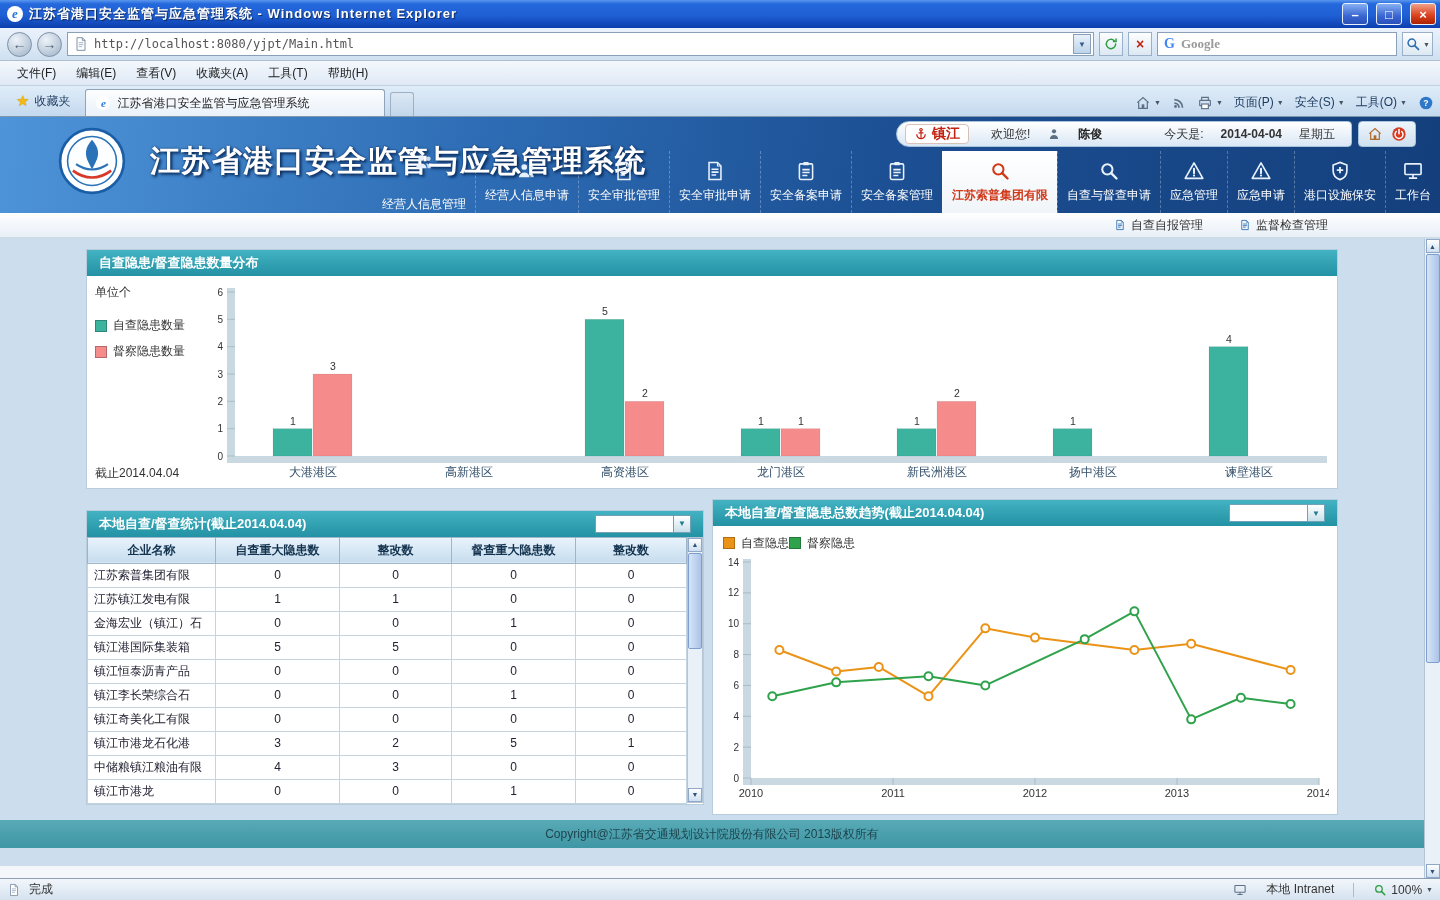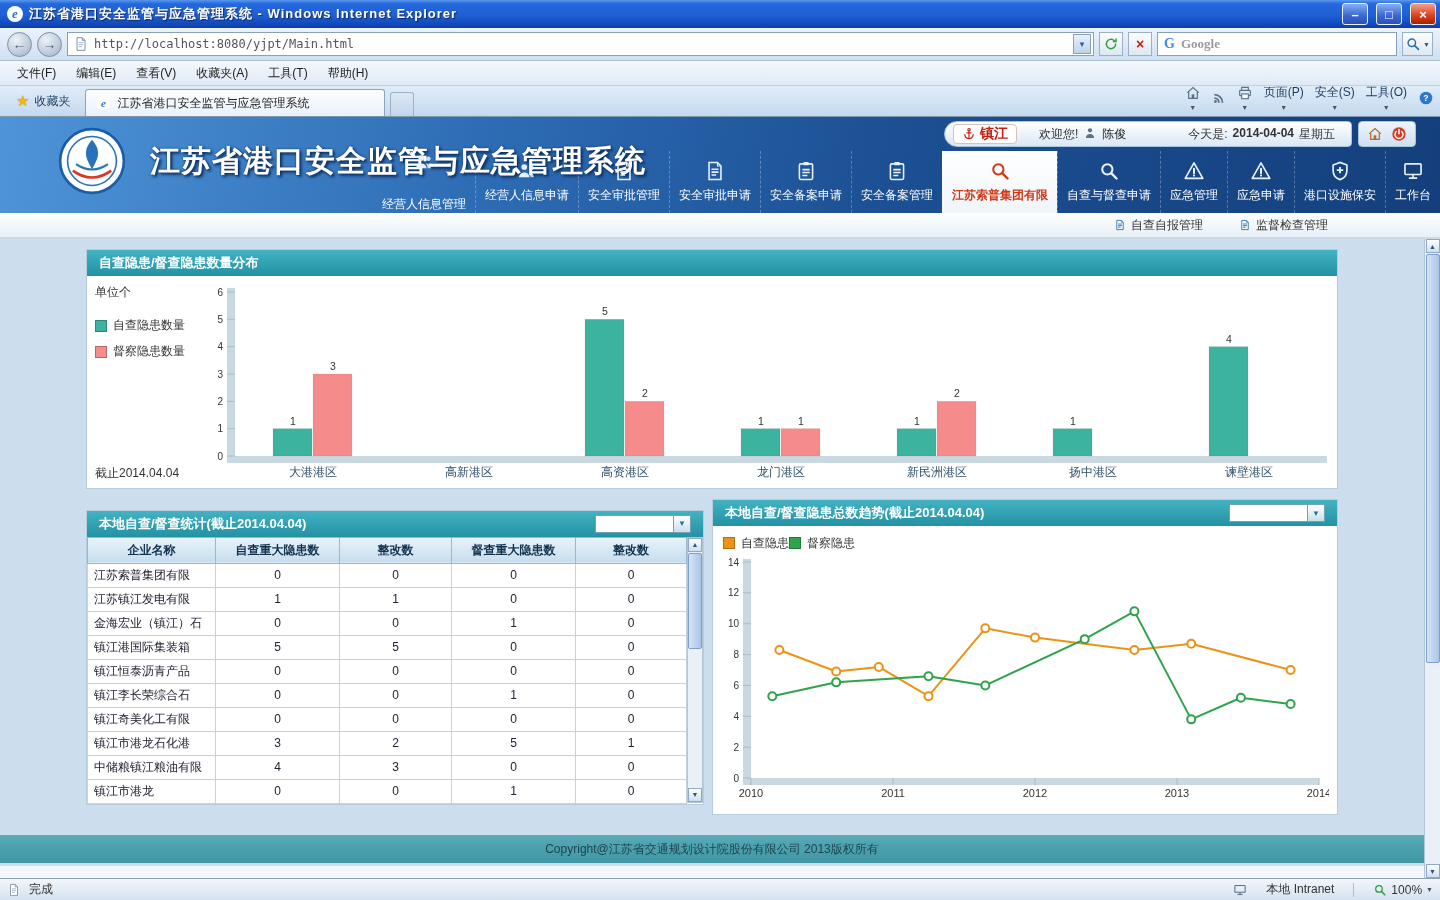--- a/index.html
+++ b/index.html
@@ -31,21 +31,21 @@
 .menu-row{height:25px;background:linear-gradient(180deg,#f4f8fd,#dfe9f5);display:flex;align-items:center;padding:0 8px;gap:2px;border-bottom:1px solid #c2d2e2;flex:none;}
 .menu-item{font-size:12px;color:#222;padding:3px 9px;}
 
 
 .fav-row{height:31px;background:linear-gradient(180deg,#e0edf9,#c4d9ee);display:flex;align-items:flex-end;padding:0 6px;gap:5px;border-bottom:1px solid #7f97ad;flex:none;}
 .fav-btn{display:inline-flex;align-items:center;gap:5px;font-size:12px;color:#1c3a5e;height:24px;padding:0 9px;margin-bottom:3px;border:1px solid transparent;border-radius:2px;}
 .star{color:#f5b916;font-size:15px;text-shadow:0 0 1px #b07800;}
 .tab{height:27px;display:flex;align-items:center;gap:7px;background:linear-gradient(180deg,#fdfeff,#e9f1f9);border:1px solid #8ea4ba;border-bottom:none;border-radius:3px 3px 0 0;padding:0 10px;font-size:12px;color:#222;width:300px;white-space:nowrap;overflow:hidden;}
 .tab-stub{width:24px;height:24px;background:linear-gradient(180deg,#dce8f4,#c2d6ea);border:1px solid #9db0c4;border-bottom:none;border-radius:3px 3px 0 0;}
 .fav-right{margin-left:auto;display:flex;align-items:center;gap:11px;margin-bottom:5px;font-size:12px;color:#1c3a5e;}
-.fav-right .tb-group{display:inline-flex;align-items:center;gap:3px;flex-direction:column;}
+.fav-right .tb-group{display:inline-flex;align-items:center;gap:3px;}
 
 
 [data-icon]{display:inline-block;line-height:0;}
 [data-icon] svg{width:100%;height:100%;display:block;}
 .ic12{width:12px;height:12px;}
 .ic14{width:14px;height:14px;}
 .ic16{width:16px;height:16px;}
 .blue-ic{color:#2a6db0;}
 .gray-ic{color:#5d7186;}
 .green-ic{color:#2f9e41;}
@@ -53,22 +53,22 @@
 
 .viewport{flex:1;position:relative;background:#ccdeed;overflow:hidden;}
 
 
 .app-header{height:96px;background:linear-gradient(100deg,#4e94d8 0%,#2d6cb4 34%,#1c4f93 62%,#143f7c 100%);position:relative;color:#fff;flex:none;}
 .logo{position:absolute;left:58px;top:10px;width:68px;height:68px;}
 .app-title{position:absolute;left:150px;top:24px;font-size:30px;font-weight:bold;letter-spacing:1px;color:#fff;text-shadow:2px 2px 3px #0a2c5c,0 0 2px #0a2c5c;white-space:nowrap;}
 .hdr-strip{position:absolute;top:4px;right:88px;height:26px;display:flex;align-items:center;gap:22px;padding:0 16px 0 8px;background:linear-gradient(180deg,#ffffff,#d9e7f5);border:1px solid #a8c4dc;border-radius:13px 4px 4px 13px;color:#333;}
 .city-badge{display:inline-flex;align-items:center;gap:4px;background:#fff;border:1px solid #d7c2b8;border-radius:4px;height:20px;padding:0 8px;color:#c22110;font-weight:bold;font-size:14px;}
 .city-badge [data-icon]{color:#c22110;}
-.welcome-group,.date-group{display:inline-flex;align-items:flex-start;gap:5px;font-size:12px;color:#333;white-space:nowrap;}
-.user-name{font-weight:normal;color:#222;}
+.welcome-group,.date-group{display:inline-flex;align-items:center;gap:17px;font-size:12px;color:#333;white-space:nowrap;}
+.user-name{font-weight:bold;color:#222;}
 .date-group{margin-left:40px;}
 .date-value{font-weight:bold;}
 .hdr-icons{position:absolute;top:4px;right:24px;height:26px;width:58px;display:flex;align-items:center;justify-content:space-evenly;background:linear-gradient(180deg,#eef5fc,#cfe0f0);border:1px solid #a8c4dc;border-radius:4px;}
 .hdr-icons .home-c{color:#b06a2a;}
 
 .main-nav{position:absolute;right:0;bottom:0;left:286px;height:62px;display:flex;justify-content:flex-end;}
 .nav-item{padding:0 9px;display:flex;flex-direction:column;align-items:center;justify-content:center;gap:5px;color:#fff;font-size:12px;white-space:nowrap;border-left:1px dashed rgba(255,255,255,.28);cursor:default;}
 .nav-item:first-child{border-left:none;justify-content:space-between;}
 .nav-icon{width:22px;height:22px;color:#e8f1fb;}
 .nav-item.active{background:linear-gradient(180deg,#ffffff,#f0f5f9);color:#d03818;font-weight:bold;}
@@ -114,21 +114,21 @@
 .table-sb .sb-sp{flex:1;}
 .main-sb{position:absolute;top:122px;right:0;bottom:0;width:16px;background:#e9f0f7;border-left:1px solid #b4c6d6;display:flex;flex-direction:column;align-items:center;}
 .main-sb .sb-thumb{height:64%;margin-top:1px;}
 .main-sb .sb-sp{flex:1;}
 
 
 .trend-body{padding:6px 8px 6px 8px;}
 .trend-legend{display:flex;align-items:center;height:22px;padding-left:2px;}
 
 
-.footer{margin:auto -86px 3px;height:28px;background:linear-gradient(180deg,#58aab6,#3f96a4);display:flex;align-items:center;justify-content:center;font-size:12px;color:#1d454e;flex:none;}
+.footer{margin:auto -86px 18px;height:28px;background:linear-gradient(180deg,#58aab6,#3f96a4);display:flex;align-items:center;justify-content:center;font-size:12px;color:#1d454e;flex:none;}
 .below-footer{height:12px;background:#f4f7fa;margin:0 -86px;flex:none;}
 
 
 .status-bar{height:22px;background:linear-gradient(180deg,#f2f6fb,#d5e2ef);border-top:1px solid #8ba0b5;display:flex;align-items:center;padding:0 7px;font-size:12px;color:#333;gap:8px;flex:none;}
 .status-right{margin-left:auto;display:flex;align-items:center;gap:19px;}
 .sep{width:1px;height:14px;background:#aebccb;}
 .zoom-group{display:inline-flex;align-items:center;gap:4px;}
 </style>
 </head>
 <body>

